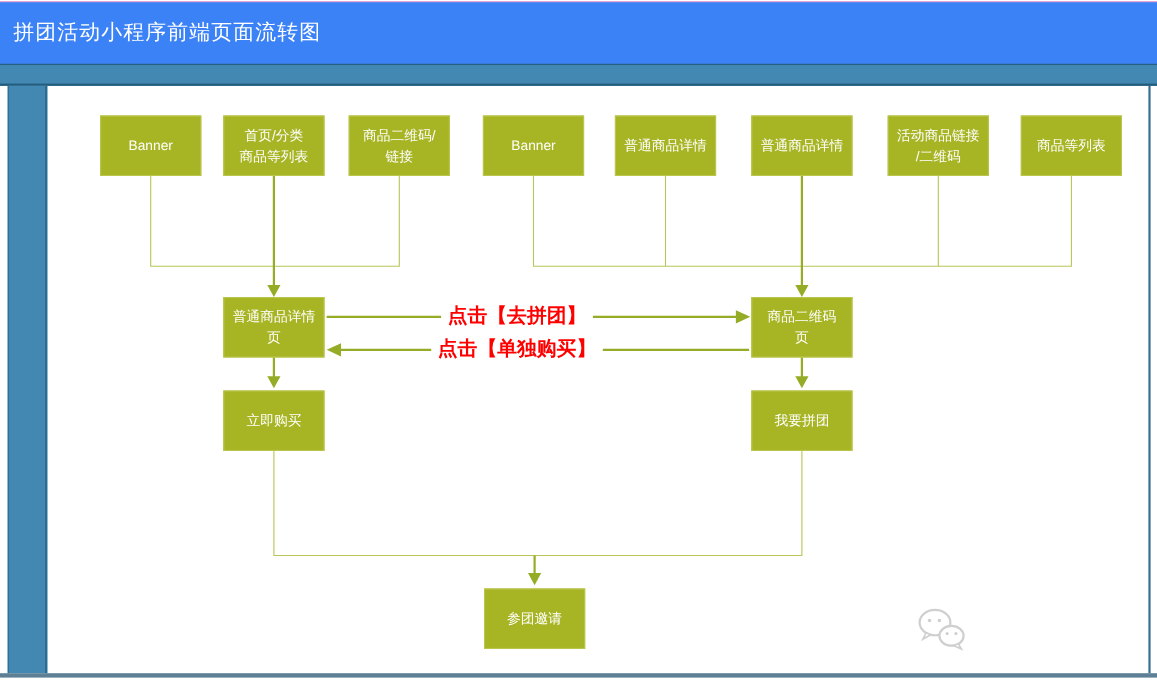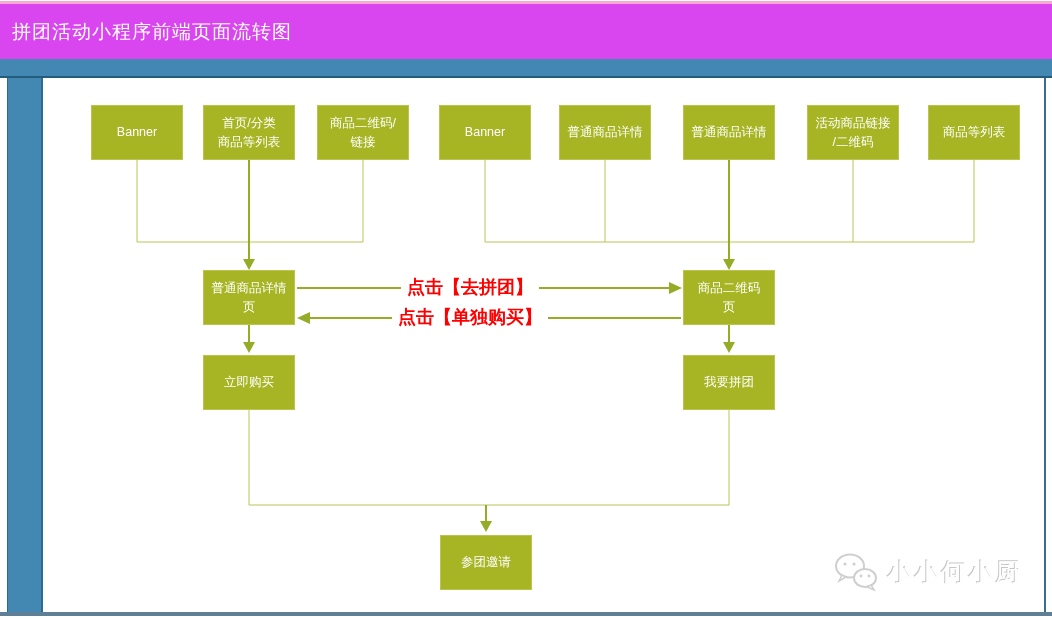--- a/index.html
+++ b/index.html
@@ -3,21 +3,21 @@
 <meta charset="utf-8">
 <style>
   html,body{margin:0;padding:0;}
   body{
     width:1052px;height:620px;position:relative;background:#ffffff;
     font-family:"Liberation Sans",sans-serif;overflow:hidden;
   }
   
   .header-bar{
     position:absolute;top:1px;left:0;right:0;height:56px;
-    background:#d946ef;border-top:3px solid #f9a8d4;border-bottom:2px solid #235c7d;
+    background:#3b82f6;border-top:1px solid #f9a8d4;border-bottom:2px solid #235c7d;font-family:Liberation Mono, monospace;
   }
   .header-title{
     color:#ffffff;font-size:19px;line-height:56px;padding-left:12px;
     letter-spacing:1px;white-space:nowrap;
   }
   .ribbon-strip{
     position:absolute;top:59px;left:0;right:0;height:17px;
     background:#4288b2;border-bottom:2px solid #235c7d;
   }
   .side-bar{
@@ -123,14 +123,13 @@
   <svg width="46" height="42" viewBox="0 0 46 42">
     <ellipse cx="17" cy="15" rx="14" ry="11.5" fill="#ffffff" stroke="#cfcfcf" stroke-width="2"></ellipse>
     <path d="M9,24 L6,30 L13,26 Z" fill="#ffffff" stroke="#cfcfcf" stroke-width="1.5"></path>
     <circle cx="12" cy="13" r="1.6" fill="#cfcfcf"></circle>
     <circle cx="21" cy="13" r="1.6" fill="#cfcfcf"></circle>
     <ellipse cx="32" cy="27" rx="11" ry="9" fill="#ffffff" stroke="#cfcfcf" stroke-width="2"></ellipse>
     <path d="M38,34 L41,39 L34,36 Z" fill="#ffffff" stroke="#cfcfcf" stroke-width="1.5"></path>
     <circle cx="28" cy="25" r="1.4" fill="#cfcfcf"></circle>
     <circle cx="36" cy="25" r="1.4" fill="#cfcfcf"></circle>
   </svg>
-  <span class="watermark-text">小小何小厨</span>
 </div>
 
 </body></html>

